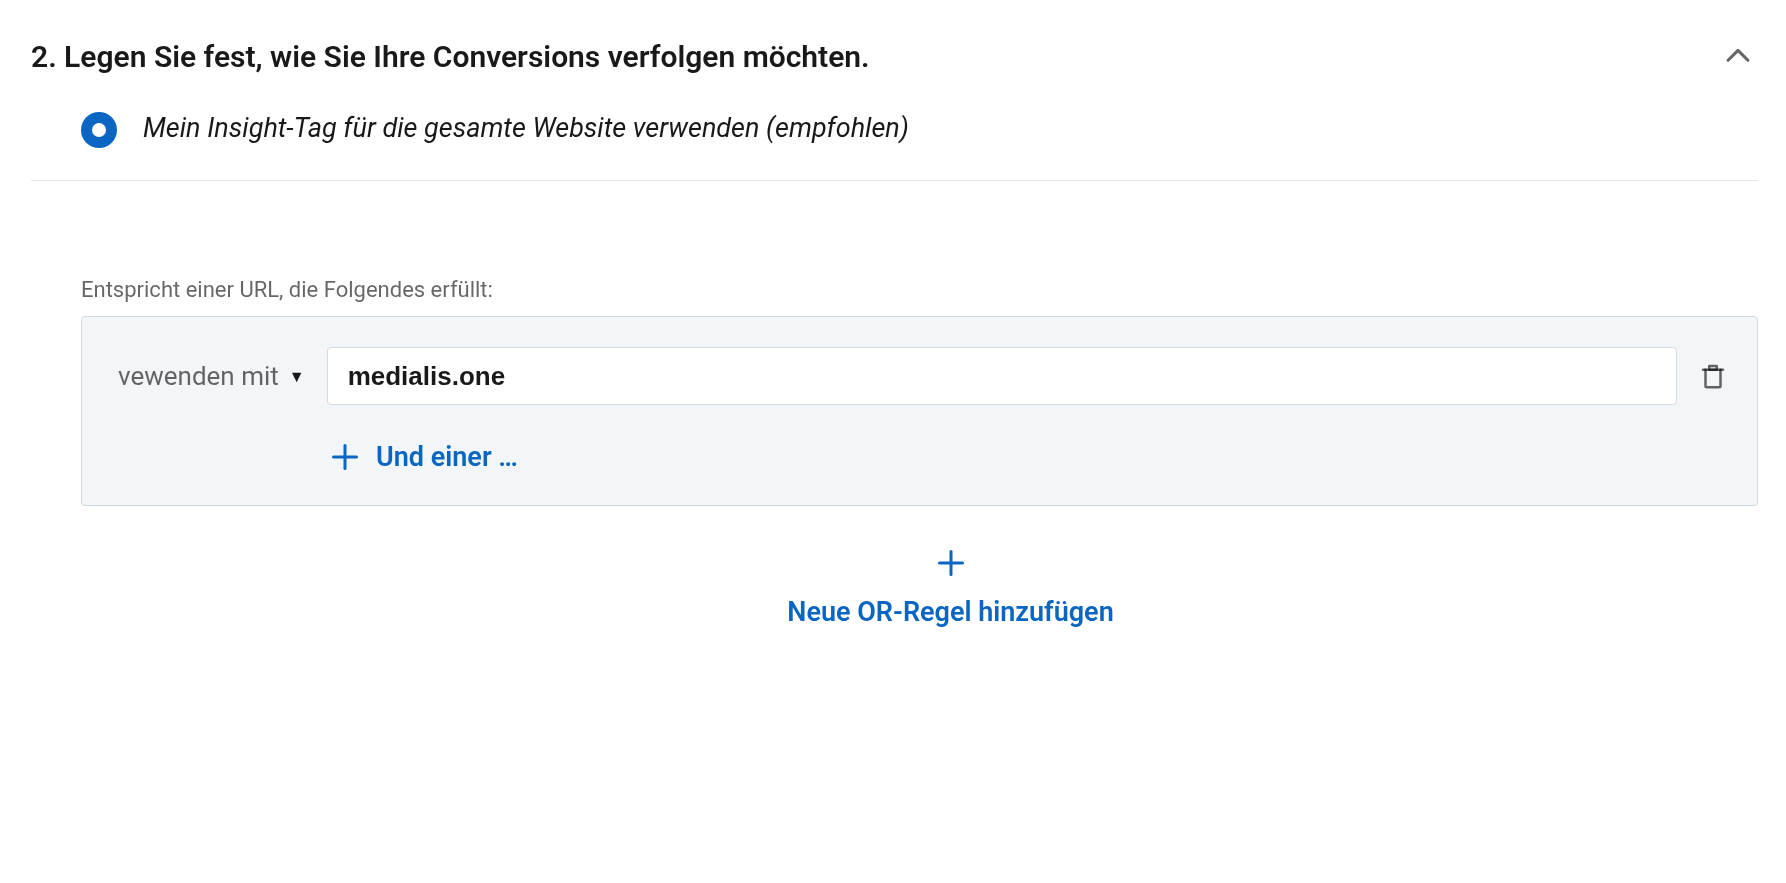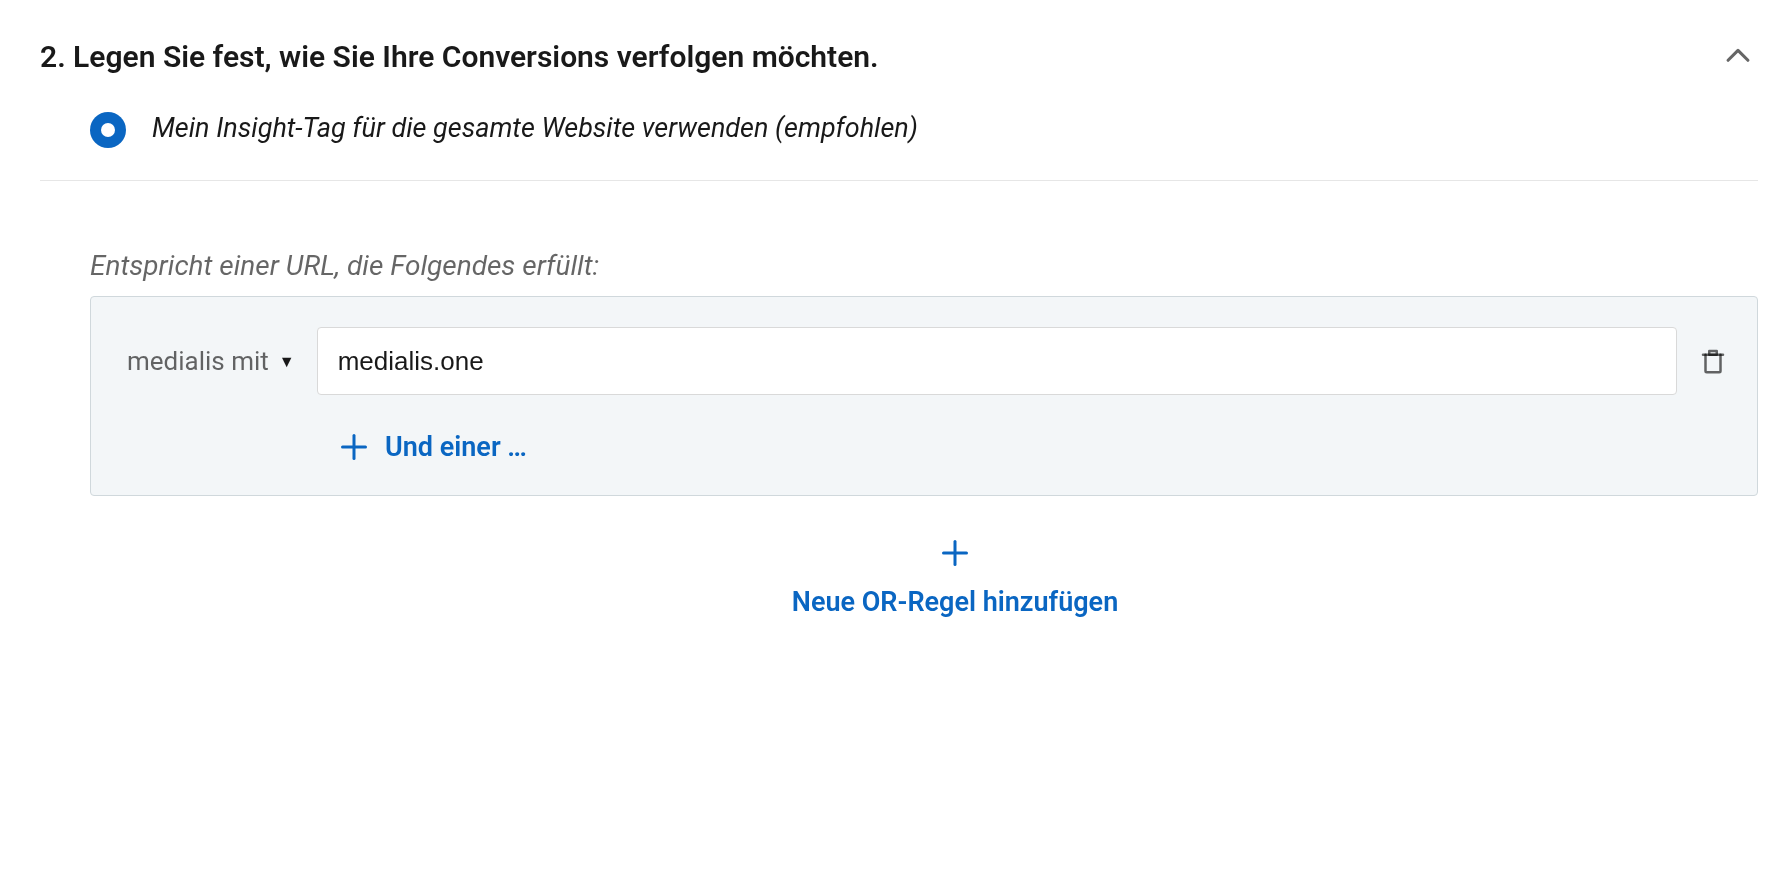--- a/index.html
+++ b/index.html
@@ -12,21 +12,21 @@
     --icon-muted: rgba(0,0,0,0.6);
   }
   * { box-sizing: border-box; }
   body {
     margin: 0;
     font-family: -apple-system, BlinkMacSystemFont, "Segoe UI", Roboto, Helvetica, Arial, sans-serif;
     color: var(--text);
     background: #fff;
     width: 1786px;
   }
-  .container { padding: 0 28px 40px 40px; }
+  .container { padding: 0 28px 40px 31px; }
 
   .section-header {
     display: flex;
     align-items: center;
     justify-content: space-between;
     padding-top: 36px;
   }
   .section-title {
     font-size: 30px;
     font-weight: 600;
@@ -84,24 +84,23 @@
   }
 
   .sub-section { padding: 36px 0 0 50px; }
   .sub-desc {
     font-size: 28px;
     line-height: 1.6;
     color: var(--text);
     max-width: 1600px;
   }
   .field-label {
-    margin-top: 32px;
-    font-size: 28px;
+    margin-top: 60px;
+    font-size: 22px;
     color: var(--muted);
-    font-style: italic;
   }
 
   .rule-panel {
     margin-top: 14px;
     background: var(--panel-bg);
     border: 1px solid var(--panel-border);
     border-radius: 4px;
     padding: 30px 24px 28px 24px;
   }
   .rule-row {
@@ -118,28 +117,29 @@
     padding: 0 6px 0 12px;
     cursor: pointer;
     white-space: nowrap;
   }
   .match-select .caret {
     font-size: 16px;
     color: var(--text);
   }
   .url-input {
     flex: 1 1 auto;
-    height: 68px;
+    height: 58px;
     border: 1px solid var(--border);
     border-radius: 4px;
     background: #fff;
     font-size: 26px;
     padding: 0 20px;
     color: var(--text);
     outline: none;
+    font-weight: bold;
   }
   .trash-btn {
     width: 40px; height: 40px;
     display: flex; align-items: center; justify-content: center;
     color: var(--icon-muted);
     cursor: pointer;
     border-radius: 50%;
   }
   .trash-btn svg { width: 30px; height: 30px; display:block; }
 
@@ -199,21 +199,21 @@
       <span class="radio-label">Mein Insight-Tag für die gesamte Website verwenden (empfohlen)</span>
     </div>
   </div>
 
   <div class="sub-section">
     <div class="field-label">Entspricht einer URL, die Folgendes erfüllt:</div>
 
     <div class="rule-panel">
       <div class="rule-row">
         <div class="match-select">
-          <span>medialis mit</span>
+          <span>vewenden mit</span>
           <span class="caret">▼</span>
         </div>
         <input class="url-input" type="text" value="medialis.one" style="">
         <div class="trash-btn">
           <span>
             <svg viewBox="0 0 24 24" fill="none" stroke="currentColor" stroke-width="2" stroke-linecap="round" stroke-linejoin="round">
               <path d="M4 7h16"></path>
               <path d="M9 4h6v3H9z"></path>
               <path d="M6 7v13a1 1 0 0 0 1 1h10a1 1 0 0 0 1-1V7"></path>
             </svg>

